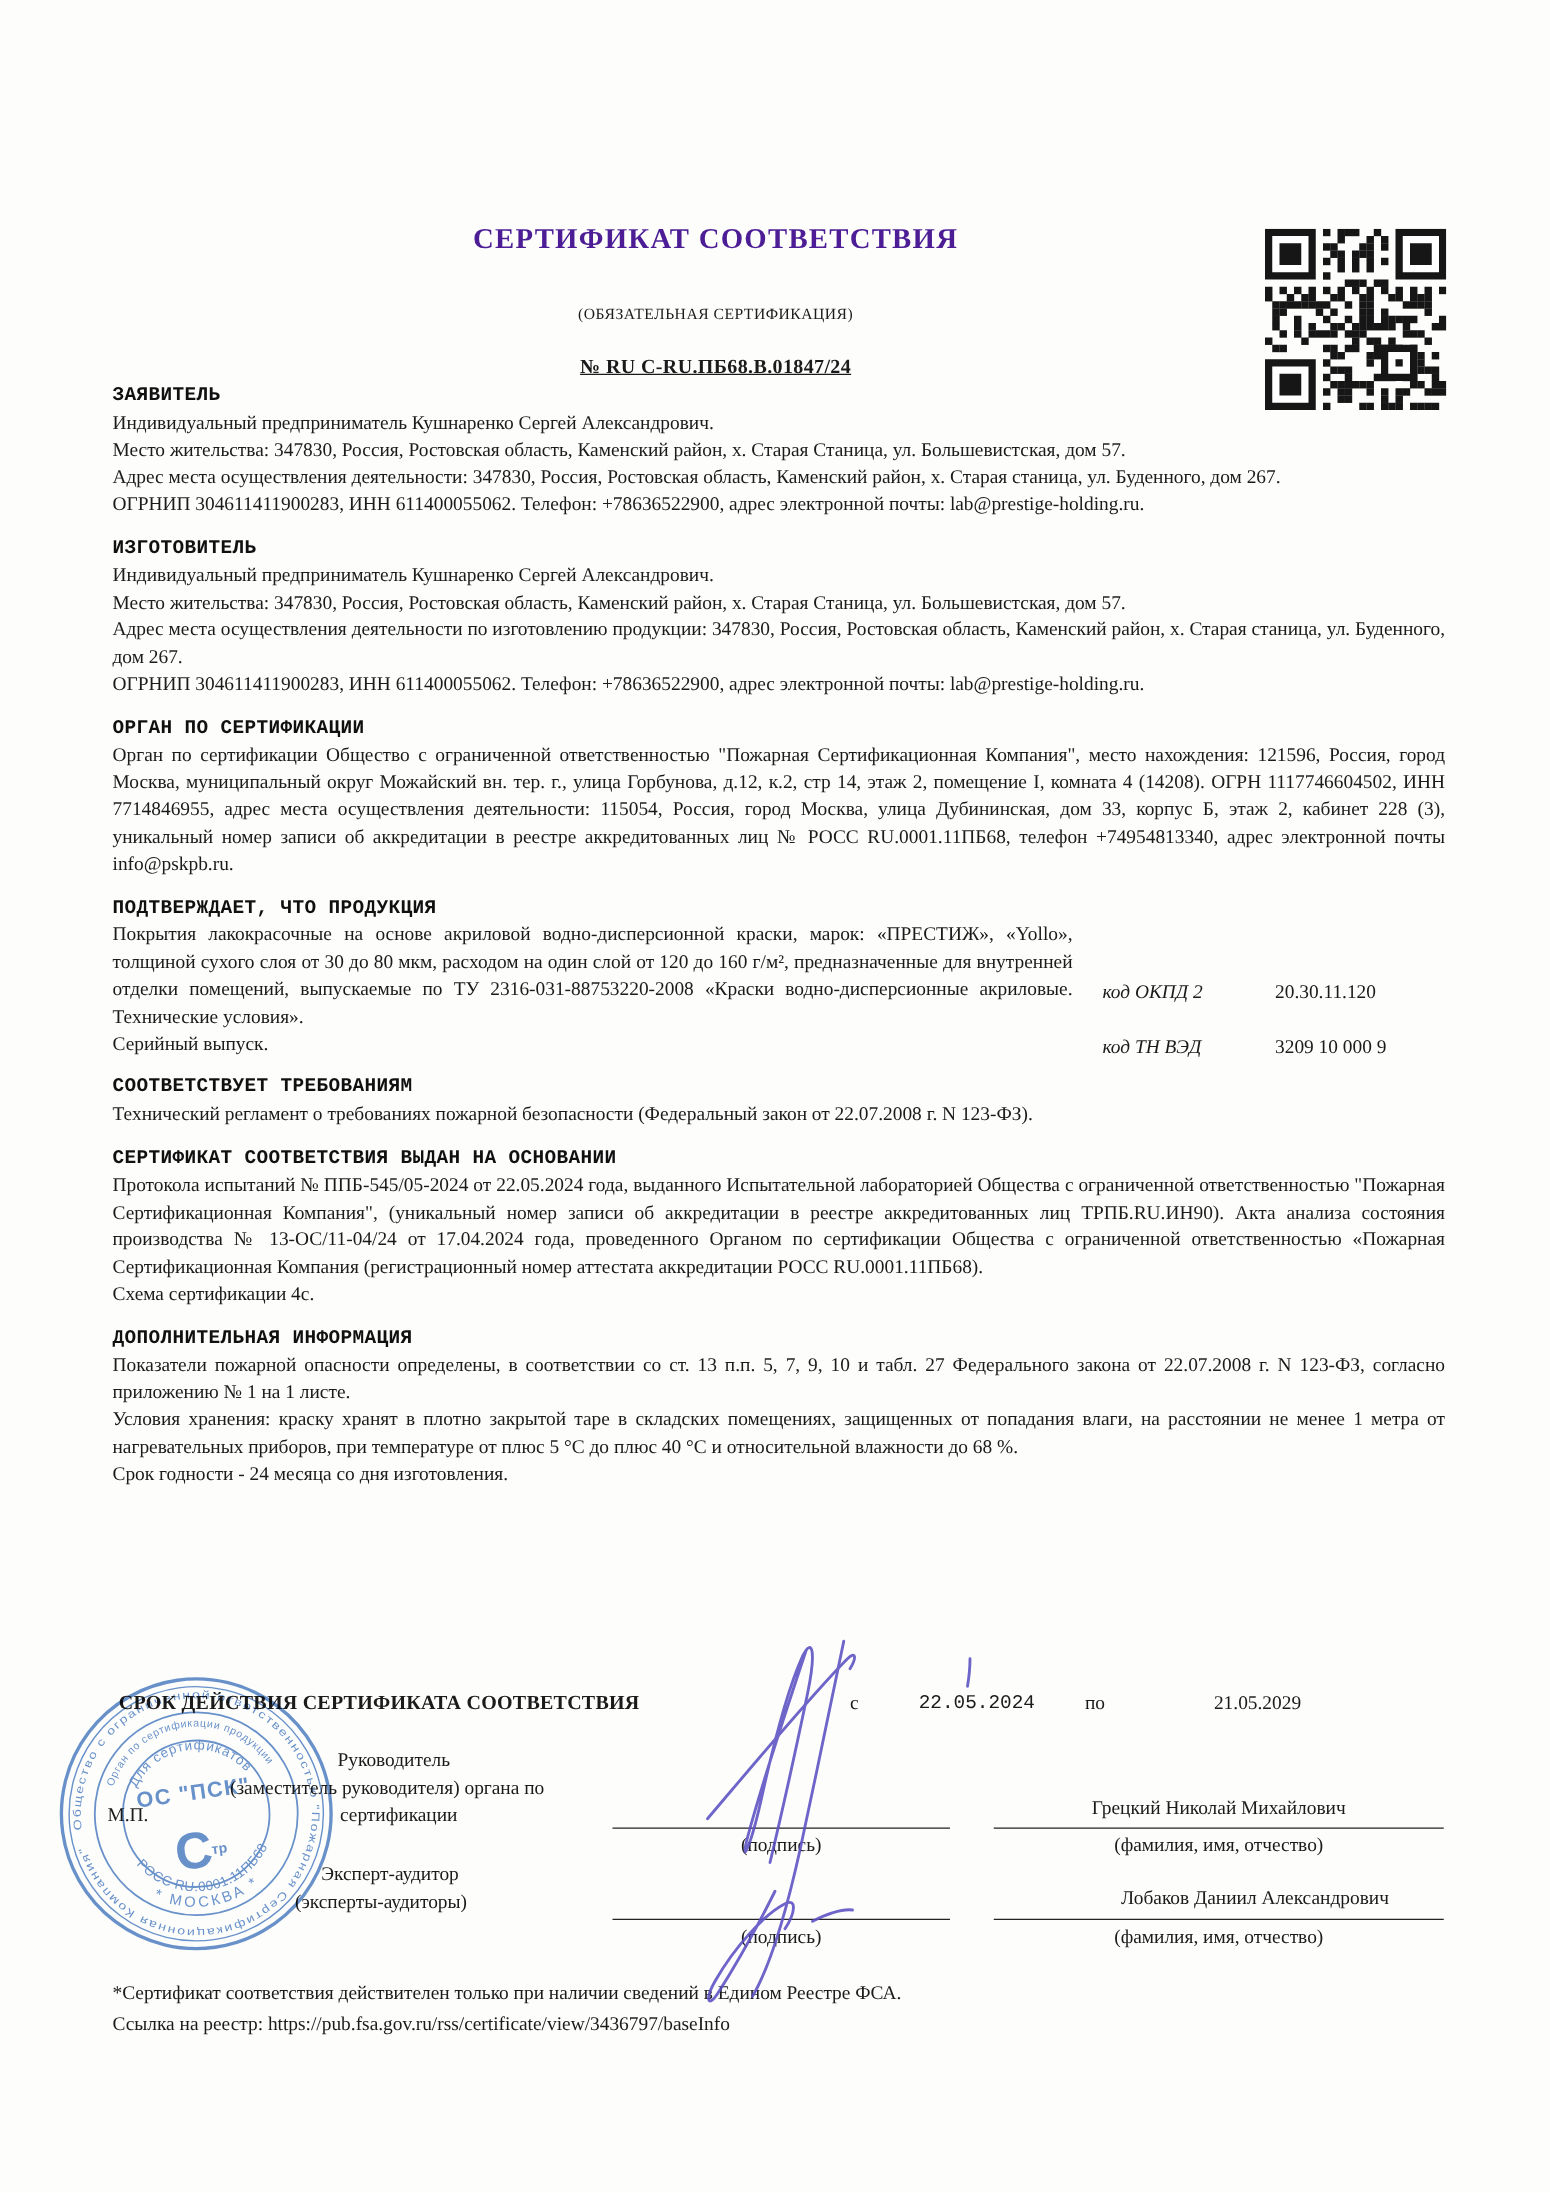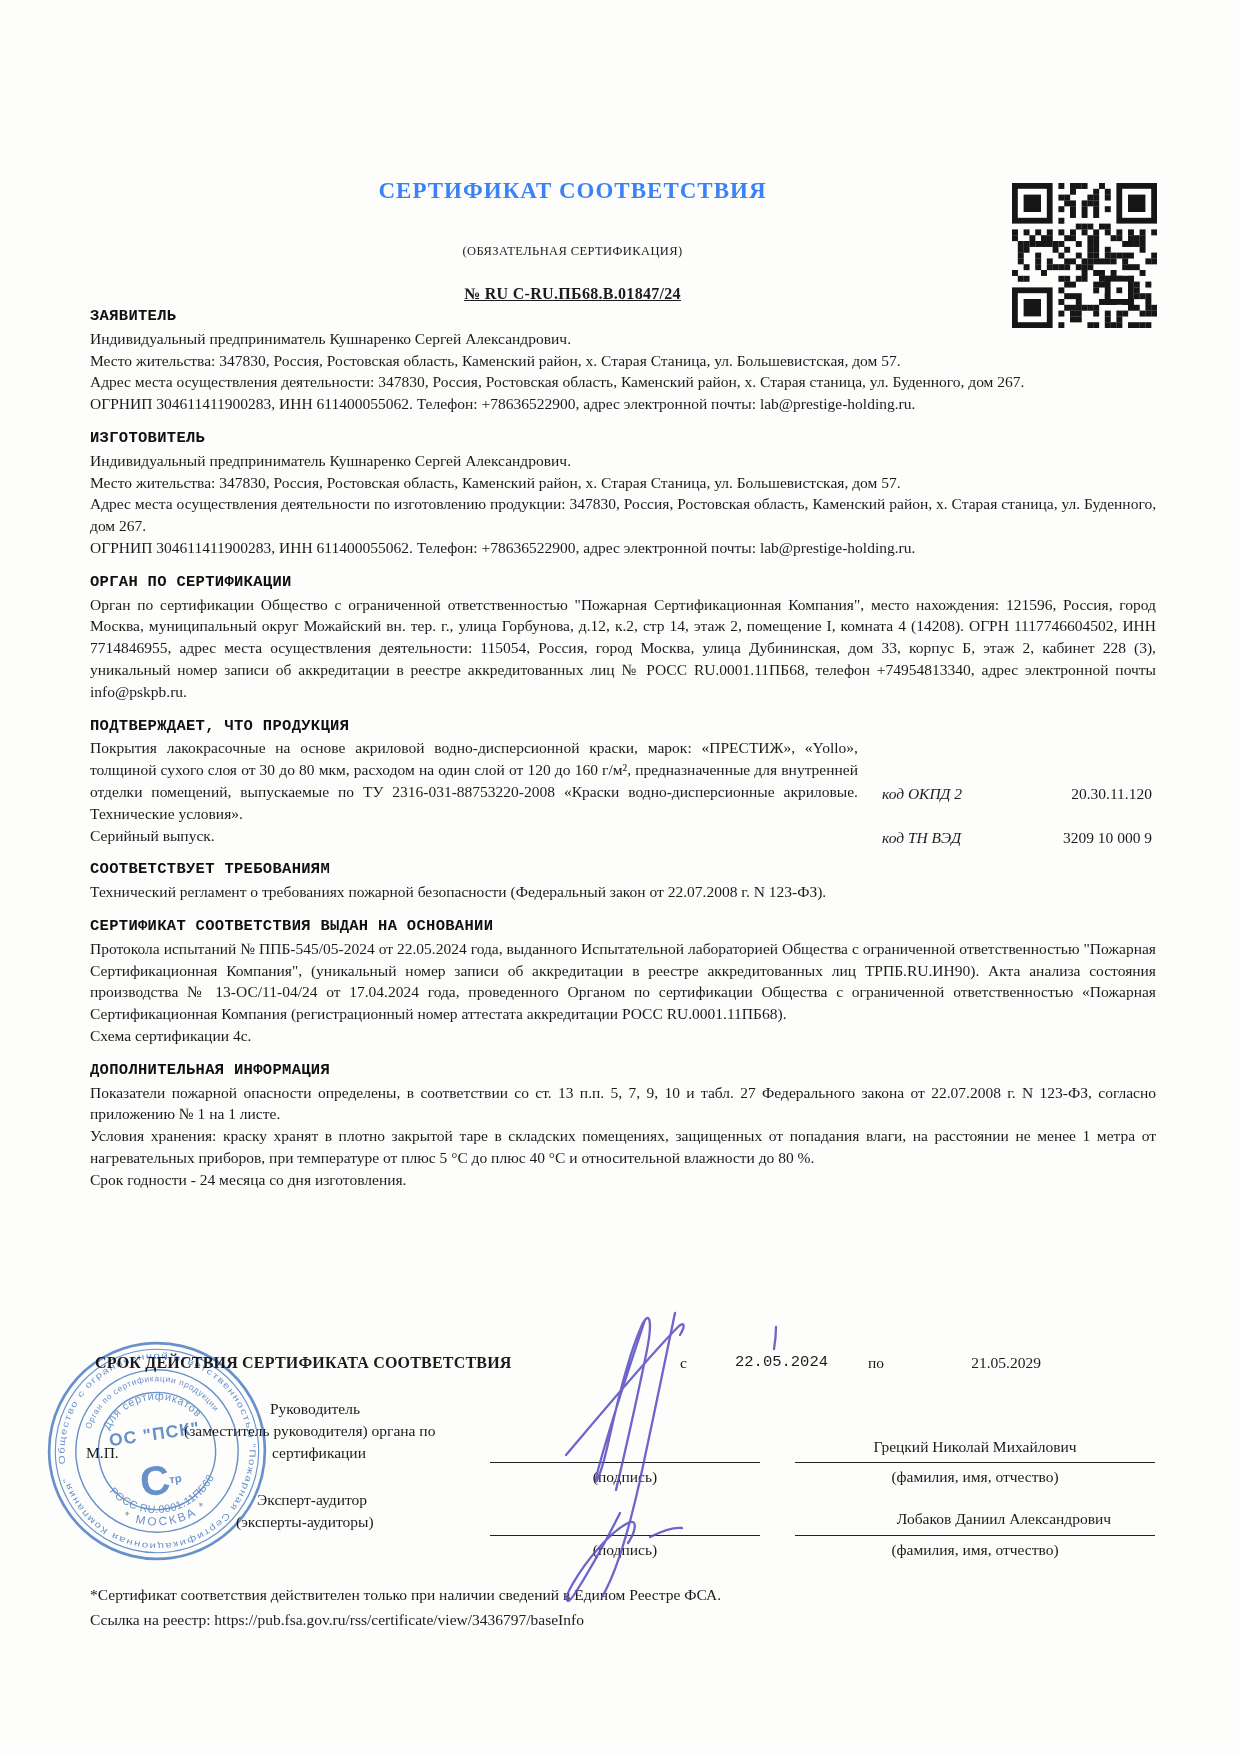--- a/index.html
+++ b/index.html
@@ -1,35 +1,35 @@
 <!DOCTYPE html>
 <html><head>
 <meta charset="utf-8">
 <style>
   html,body{margin:0;padding:0;}
   body{width:1240px;height:1754px;background:#ffffff;position:relative;overflow:hidden;
        font-family:"Liberation Serif","DejaVu Serif",serif;color:#1b1b1b;}
   .page{position:absolute;inset:0;background:#fdfdfc;}
   
   .head{position:absolute;left:90px;top:178px;width:965px;text-align:center;}
-  .title{font-size:23px;font-weight:bold;letter-spacing:1px;margin:0;color:#3b82f6;}
+  .title{font-size:23px;font-weight:bold;letter-spacing:1px;margin:0;color:#4c1d95;}
   .subtitle{margin-top:40px;font-size:12.5px;letter-spacing:.4px;}
   .cert-num{margin-top:26px;font-size:16px;font-weight:bold;text-decoration:underline;letter-spacing:.3px;}
   
   .qr{position:absolute;left:1012px;top:183px;width:145px;height:145px;}
   
   main{position:absolute;left:90px;top:306px;width:1066px;font-size:15.5px;line-height:21.8px;}
   h2{font-size:15.5px;font-weight:bold;margin:13px 0 0 0;line-height:21.8px;letter-spacing:.3px;color:#101010;font-family:Liberation Mono, monospace;}
   main section:first-child h2{margin-top:0;}
   p{margin:0;text-align:justify;}
   p.left{text-align:left;}
   .prod{position:relative;}
   .prod-text{width:768px;}
   .code-label{position:absolute;left:792px;width:150px;text-align:left;font-style:italic;}
-  .code-value{position:absolute;left:930px;width:132px;text-align:right;}
+  .code-value{position:absolute;left:930px;width:132px;text-align:left;}
   .okpd-row{top:67px;}
   .tnved-row{top:111px;}
   
   .abs{position:absolute;font-size:15.5px;line-height:21.8px;}
   .validity-h{font-weight:bold;font-size:16px;letter-spacing:.2px;}
   .sigline{position:absolute;border-top:1.6px solid #222;height:0;}
   .center-label{position:absolute;text-align:center;font-size:15.5px;}
   .stamp{position:absolute;left:44px;top:1338px;width:226px;height:226px;opacity:.85;z-index:3;mix-blend-mode:multiply;}
   .ink{position:absolute;left:470px;top:1285px;width:340px;height:330px;z-index:4;pointer-events:none;}
   .footer-note{position:absolute;left:90px;font-size:15.5px;}
@@ -301,21 +301,21 @@
 
     <section>
       <h2>СЕРТИФИКАТ СООТВЕТСТВИЯ ВЫДАН НА ОСНОВАНИИ</h2>
       <p>Протокола испытаний № ППБ-545/05-2024 от 22.05.2024 года, выданного Испытательной лабораторией Общества с ограниченной ответственностью "Пожарная Сертификационная Компания", (уникальный номер записи об аккредитации в реестре аккредитованных лиц ТРПБ.RU.ИН90). Акта анализа состояния производства № 13-ОС/11-04/24 от 17.04.2024 года, проведенного Органом по сертификации Общества с ограниченной ответственностью «Пожарная Сертификационная Компания (регистрационный номер аттестата аккредитации РОСС RU.0001.11ПБ68).</p>
       <p class="left">Схема сертификации 4с.</p>
     </section>
 
     <section>
       <h2>ДОПОЛНИТЕЛЬНАЯ ИНФОРМАЦИЯ</h2>
       <p>Показатели пожарной опасности определены, в соответствии со ст. 13 п.п. 5, 7, 9, 10 и табл. 27 Федерального закона от 22.07.2008 г. N 123-ФЗ, согласно приложению № 1 на 1 листе.</p>
-      <p>Условия хранения: краску хранят в плотно закрытой таре в складских помещениях, защищенных от попадания влаги, на расстоянии не менее 1 метра от нагревательных приборов, при температуре от плюс 5 °С до плюс 40 °С и относительной влажности до 80 %.</p>
+      <p>Условия хранения: краску хранят в плотно закрытой таре в складских помещениях, защищенных от попадания влаги, на расстоянии не менее 1 метра от нагревательных приборов, при температуре от плюс 5 °С до плюс 40 °С и относительной влажности до 68 %.</p>
       <p class="left">Срок годности - 24 месяца со дня изготовления.</p>
     </section>
   </main>
 
   <div class="abs validity-h" style="left:95px;top:1352px;">СРОК ДЕЙСТВИЯ СЕРТИФИКАТА СООТВЕТСТВИЯ</div>
   <div class="abs" style="left:680px;top:1352px;">с</div>
   <div class="abs" style="left:718px;top:1352px;width:110px;text-align:right;font-family:Liberation Mono, monospace;">22.05.2024</div>
   <div class="abs" style="left:868px;top:1352px;">по</div>
   <div class="abs" style="left:950px;top:1352px;width:112px;text-align:center;">21.05.2029</div>
 

